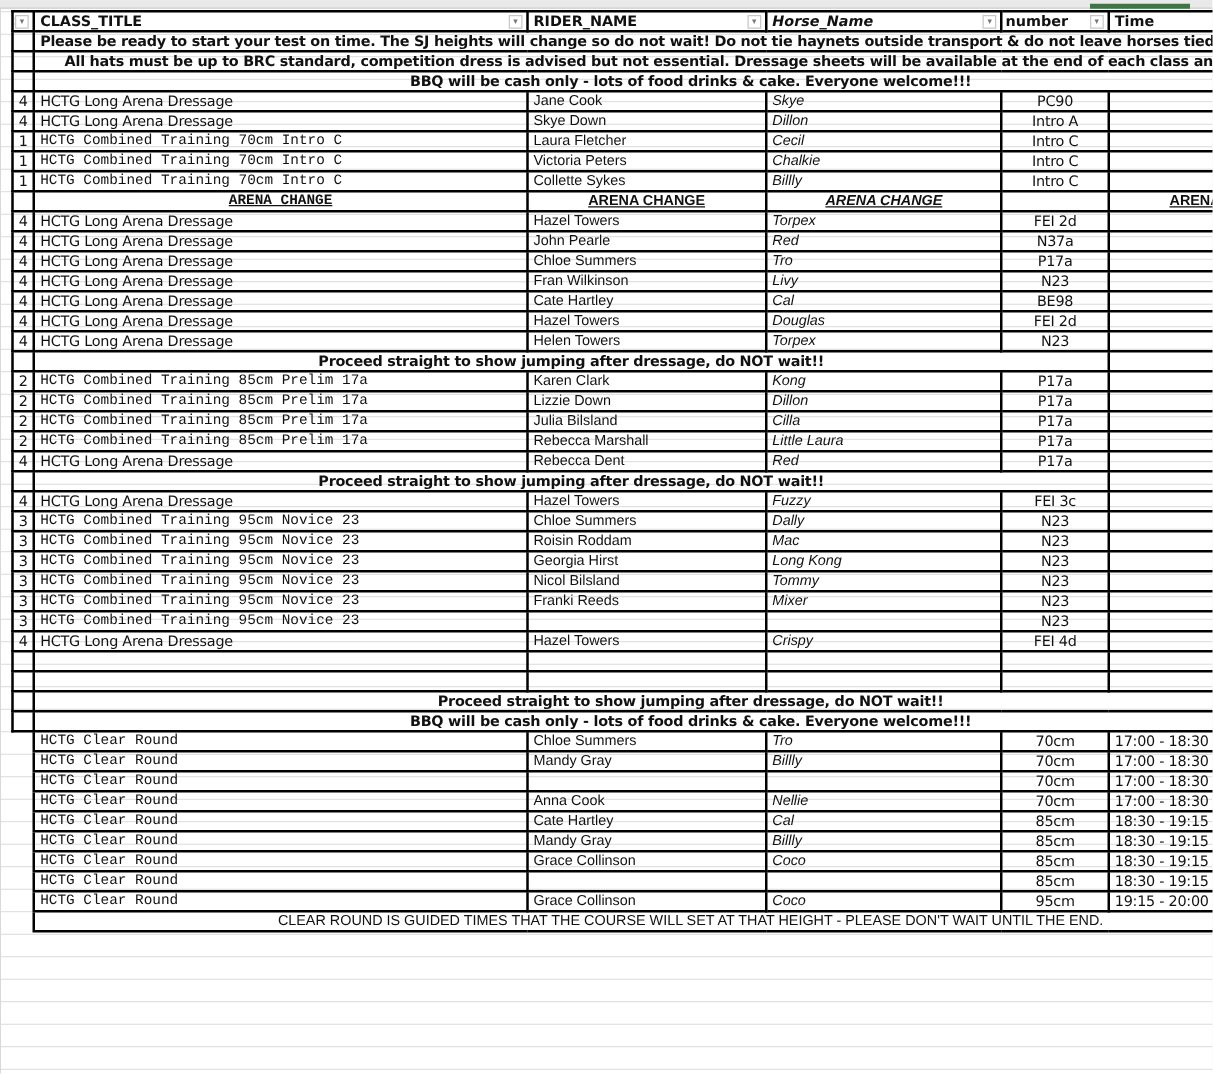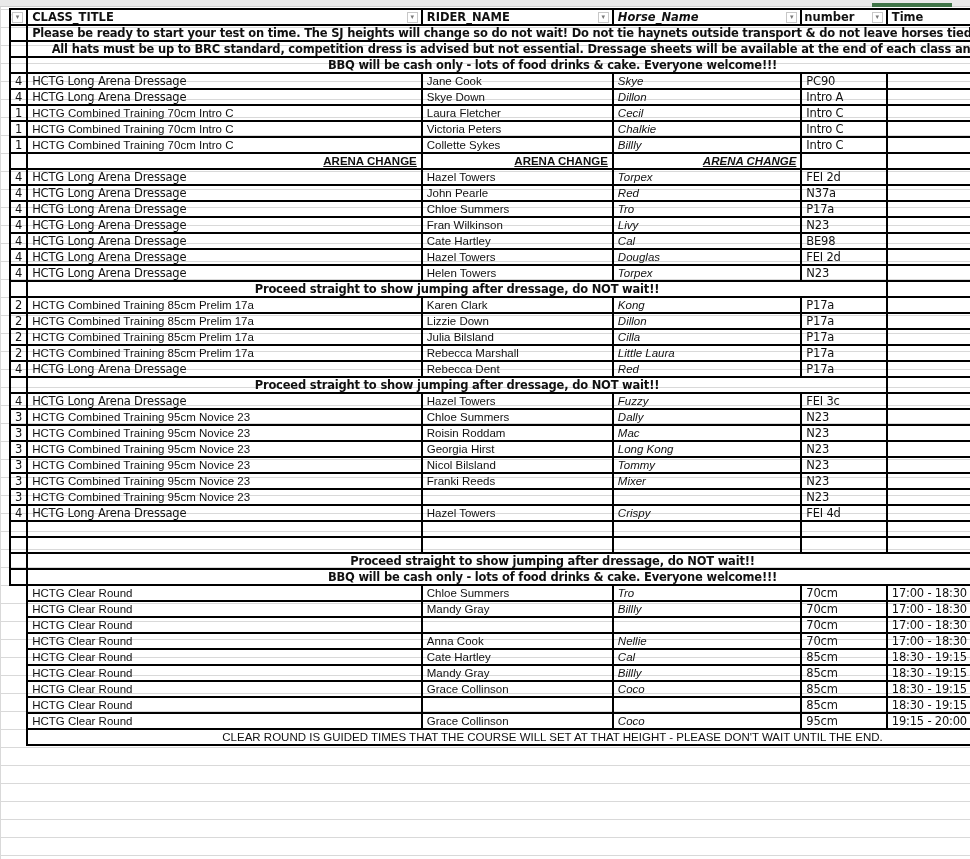--- a/index.html
+++ b/index.html
@@ -9,33 +9,33 @@
   .bggrid { position:absolute; left:0; top:0; width:970px; height:859px;
     background-image:
       linear-gradient(to right, #d9d9d9 1px, transparent 1px),
       linear-gradient(to bottom, #d9d9d9 1px, transparent 1px);
     background-size: 100% 18px, 100% 18px; background-position:0 9px; }
   .colhdr-strip { position:absolute; left:0; top:0; width:970px; height:6px; background:#e9e9e9; border-bottom:1px solid #cfcfcf; }
   .sel-mark { position:absolute; left:872px; top:3px; width:80px; height:4px; background:#3f7447; }
   table.grid { position:absolute; left:9px; top:8px; border-collapse:collapse; table-layout:fixed; }
   table.grid td { border:2px solid #000; height:14px; padding:0 4px; font-size:11.5px; line-height:14px; white-space:nowrap; overflow:hidden; color:#111; }
   td.cA { width:16px; text-align:right; padding-right:4px; padding-left:0; }
-  td.cB { width:304px; }
+  td.cB { width:304px;font-family:Liberation Mono, monospace; }
   td.cC { width:142px; }
   td.cD { width:140px;font-style:italic; }
-  td.cE { width:58px; text-align:left; }
+  td.cE { width:58px; text-align:center; }
   td.cF { width:142px; }
   td.calibri { font-family:"DejaVu Sans", sans-serif; font-size:11px; letter-spacing:-0.2px; }
   td.sm { font-size:10px; }
   td.num { text-align:right; }
   td.hdr { font-family:"DejaVu Sans", sans-serif; font-weight:bold; font-size:11.5px; position:relative; padding-left:8px; }
   .dd { position:absolute; right:3px; top:2px; width:9px; height:9px; border:1px solid #c8c8c8; background:#fff; font-size:7px; line-height:9px; text-align:center; color:#777; font-weight:normal; }
   td.notice { text-align:center; font-family:"DejaVu Sans", sans-serif; font-weight:bold; font-size:10px; letter-spacing:-0.2px; }
   td.notice-lg { text-align:center; font-family:"DejaVu Sans", sans-serif; font-weight:bold; font-size:12px; letter-spacing:-0.2px; }
-  td.arena { text-align:right; font-weight:bold; text-decoration:underline; font-size:11.5px; }
+  td.arena { text-align:center; font-weight:bold; text-decoration:underline; font-size:11.5px; }
   td.footer { text-align:center; font-size:11.5px; }
   tr.blank td { height:14px; }
 </style>
 </head>
 <body>
 
 <div class="sheet">
   <div class="bggrid"></div>
   <div class="colhdr-strip"></div>
   <div class="sel-mark"></div>

